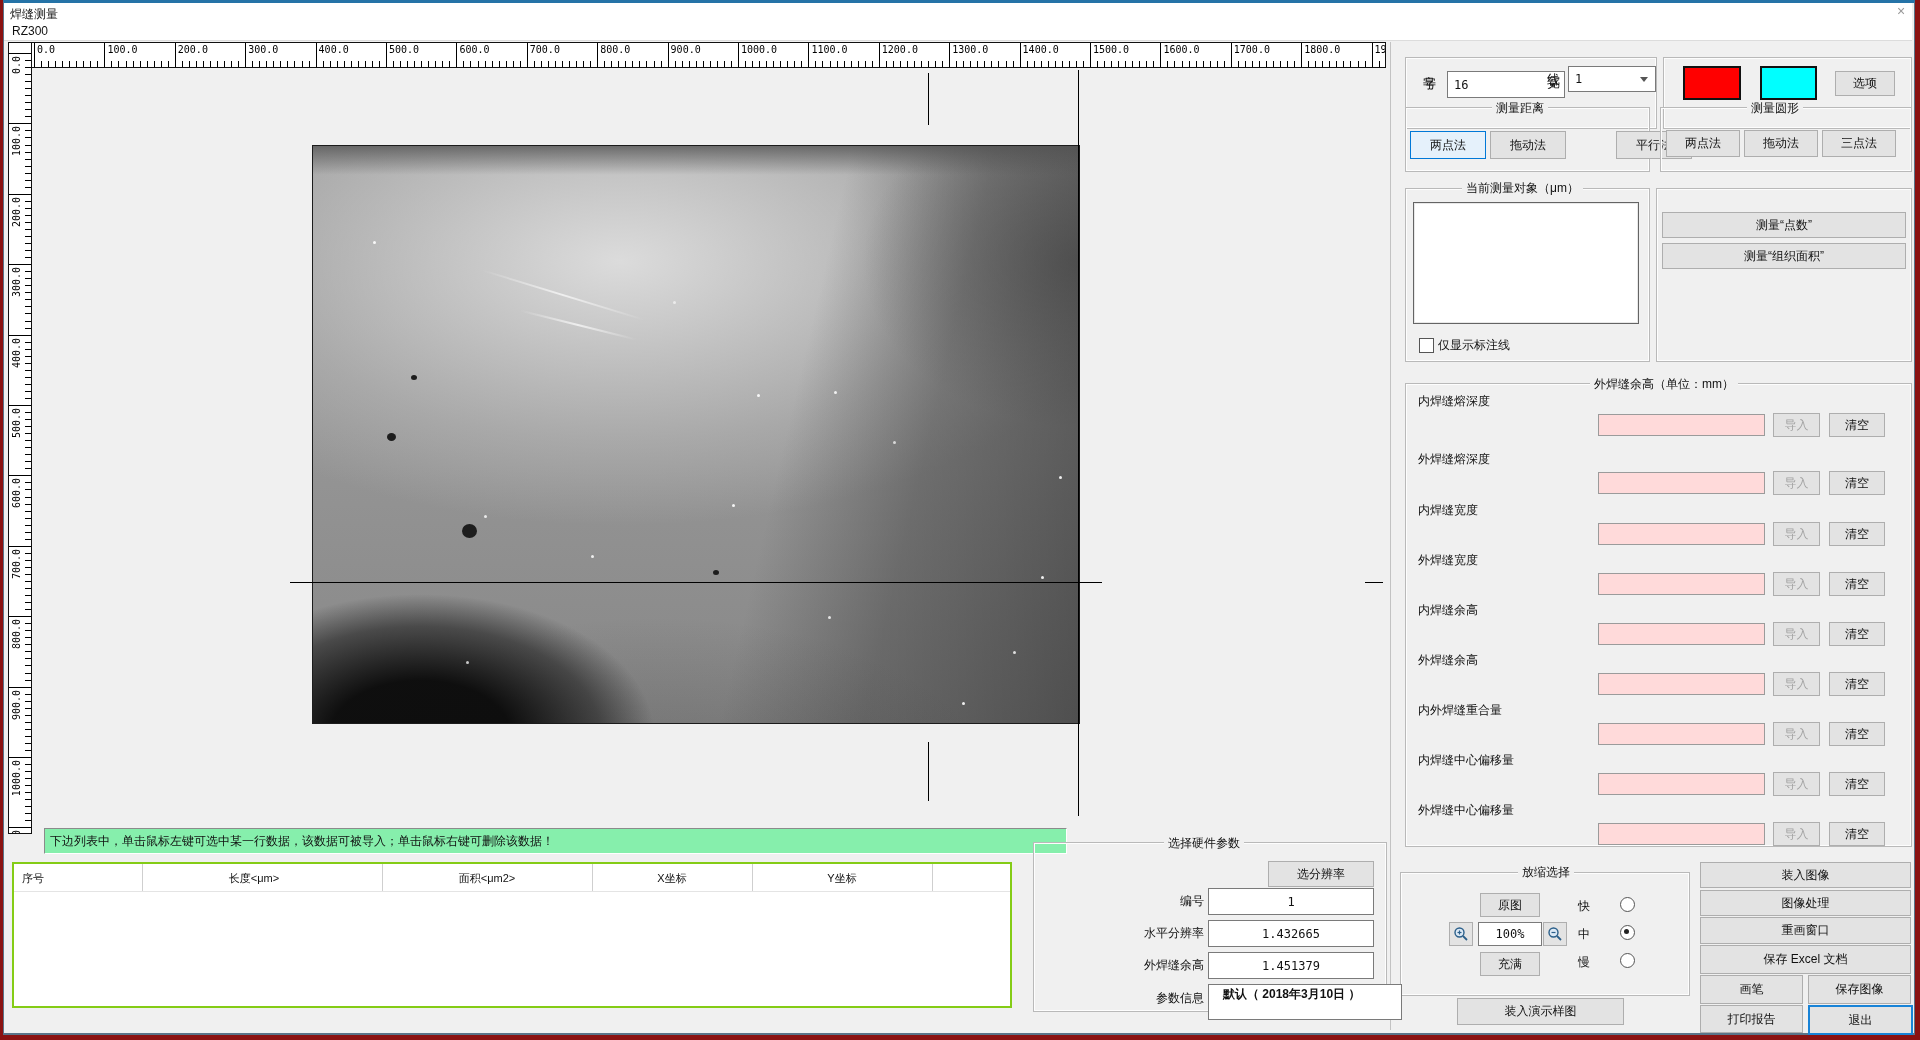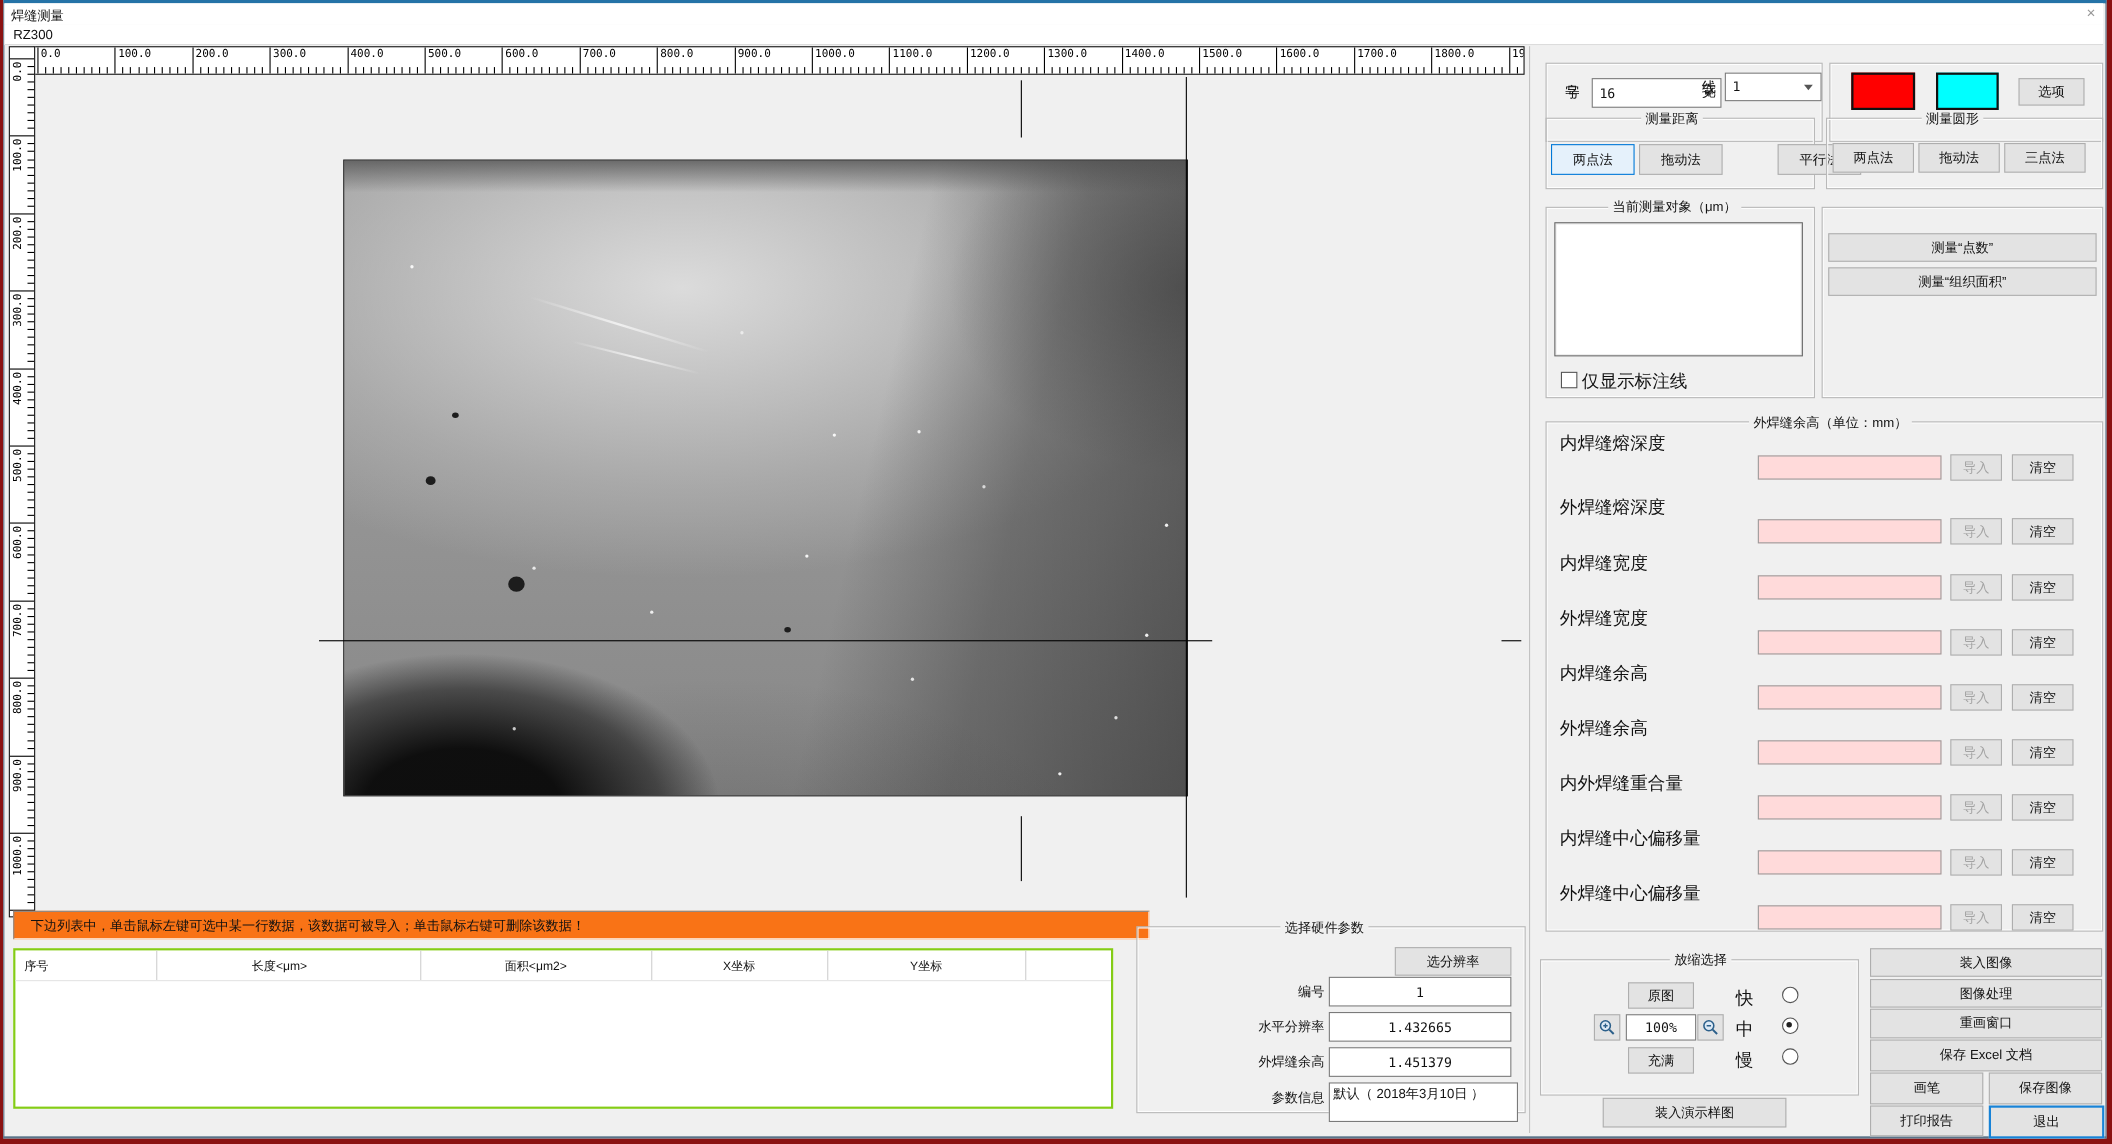--- a/index.html
+++ b/index.html
@@ -53,28 +53,28 @@
   .btn{background:#e3e3e3;border:1px solid #aeaeae;font-size:12px;color:#111;display:flex;align-items:center;justify-content:center;white-space:nowrap;cursor:default;}
   .btn.active{background:#e5f1fb;border:1px solid #0078d7;}
   .btn.focused{border:2px solid #1883d7;}
   .btn.disabled{color:#a3a3a3;}
   .dropdown{background:#fff;border:1px solid #7a7a7a;font:12px "DejaVu Sans Mono",monospace;color:#111;display:flex;align-items:center;padding-left:6px;}
   .dd-arrow{position:absolute;right:7px;top:50%;margin-top:-2px;width:0;height:0;border-left:4px solid transparent;border-right:4px solid transparent;border-top:5px solid #555;}
   .vtext{writing-mode:vertical-rl;letter-spacing:2px;font-size:13px;color:#111;}
   .swatch{border:2px solid #111;}
   .listbox{background:#fff;border:1px solid #646464;box-shadow:inset 0 0 0 1px #e8e8e8;}
   .checkbox{width:13px;height:13px;background:#fff;border:1px solid #555;}
-  .cb-label,.m-label,.plain-label{font-size:16px;color:#111;white-space:nowrap;}
+  .cb-label,.m-label,.plain-label{font-size:12px;color:#111;white-space:nowrap;}
   .pink-input{background:#ffdada;border:1px solid #9b9b9b;}
   .radio{width:13px;height:13px;border:1px solid #555;border-radius:50%;background:#fff;}
   .radio.sel::after{content:"";position:absolute;left:3px;top:3px;width:5px;height:5px;border-radius:50%;background:#222;}
   .valuebox{background:#fff;border:1px solid #7a7a7a;font:12px "DejaVu Sans Mono",monospace;color:#111;display:flex;align-items:center;justify-content:center;}
-  .valuebox.ml{justify-content:flex-start;align-items:flex-start;padding:1px 3px;font-family:"Liberation Sans",sans-serif;font-size:12px;}
+  .valuebox.ml{justify-content:flex-start;align-items:flex-start;padding:1px 14px;font-family:"Liberation Sans",sans-serif;font-size:12px;font-weight:bold;}
   .hw-label{font-size:12px;color:#111;text-align:right;}
-  .hintbar{background:#f97316;border:1px solid;border-color:#8b8b8b #fff #fff #8b8b8b;font-size:12px;color:#111;line-height:24px;padding-left:15px;white-space:nowrap;overflow:hidden;}
+  .hintbar{background:#86efac;border:1px solid;border-color:#8b8b8b #fff #fff #8b8b8b;font-size:12px;color:#111;line-height:24px;padding-left:5px;white-space:nowrap;overflow:hidden;margin-left:32px;}
   .table{background:#fff;border:2px solid #84cc16;}
   .th{position:absolute;top:7px;font-size:11px;color:#111;white-space:nowrap;}
   .colsep{position:absolute;top:0;width:1px;height:27px;background:#cfcfcf;}
   .th-underline{position:absolute;left:0;right:0;top:27px;height:1px;background:#e4e4e4;}
   .iconbtn{background:#e3e3e3;border:1px solid #aeaeae;display:flex;align-items:center;justify-content:center;}
 </style>
 </head>
 <body>
 
 <div id="screen">

